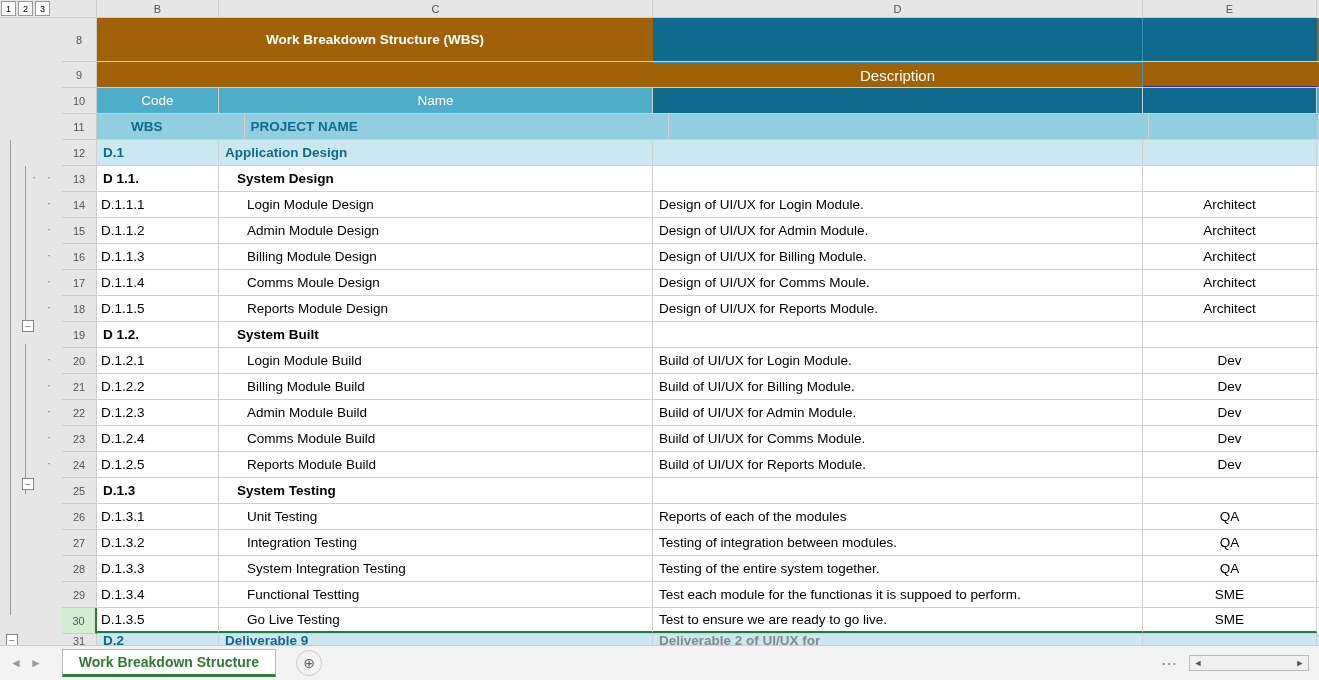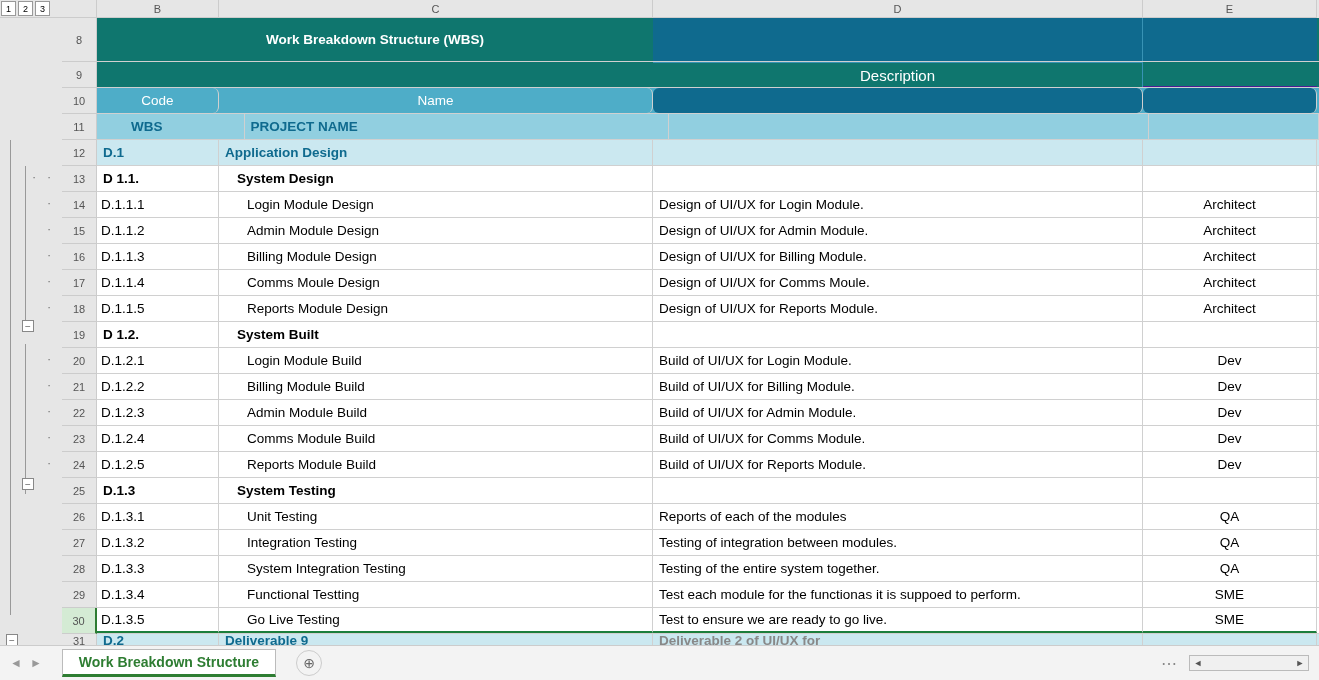--- a/index.html
+++ b/index.html
@@ -23,25 +23,25 @@
 
 .grid { position: absolute; left: 97px; top: 18px; right: 0; bottom: 35px; overflow: hidden; background:#fff; }
 .row { display: flex; height: 26px; border-bottom: 1px solid #d0d0d0; }
 .row.ext { height: 44px; }
 .cell { border-right: 1px solid #d0d0d0; padding: 0 6px; font-size: 13.5px; display: flex; align-items: center; overflow: hidden; white-space: nowrap; }
 .cB { width: 122px; }
 .cC { width: 434px; }
 .cD { width: 490px; }
 .cE { width: 174px; justify-content: center; }
 
-.title-row { background: #0f766e; color: #fff; font-size: 21px; font-weight: bold; }
+.title-row { background: #a16207; color: #fff; font-size: 21px; font-weight: bold; }
 .title-row .cell { border-right: none; }
 .title-bc { border-right: 1px solid #0f6a8e; }
 .subhdr-row { background: #1081ae; color:#fff; font-size: 15px; }
-.subhdr-row .cell { justify-content: center; font-weight: normal; border-radius: 6px; }
+.subhdr-row .cell { justify-content: center; font-weight: normal; }
 .cluster1 { background: #4eadc8; color:#fff; }
 .lvl1 { background: #91cfe0; color: #0f6a8e; font-weight: bold; padding-left: 28px; }
 .lvl2 { background: #cbe8f0; color: #0f6a8e; font-weight: bold; }
 .section { font-weight: bold; color:#000; }
 .section .cB { padding-left: 6px; }
 .leaf .cB { padding-left: 4px; }
 .leaf .cC { padding-left: 28px; }
 .section .cC { padding-left: 18px; }
 .selrow .cell { border-bottom: 2px solid #1b7e3c; }
 .bottom-cut { color:#888; }

